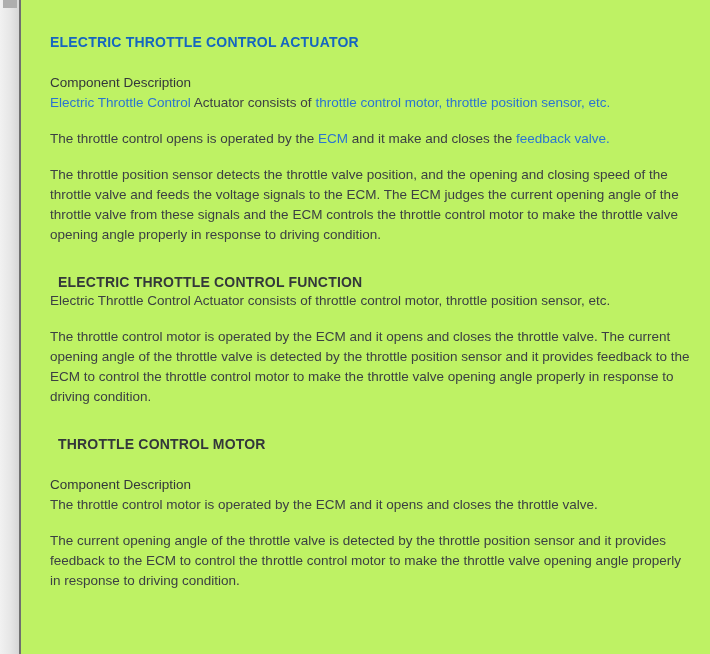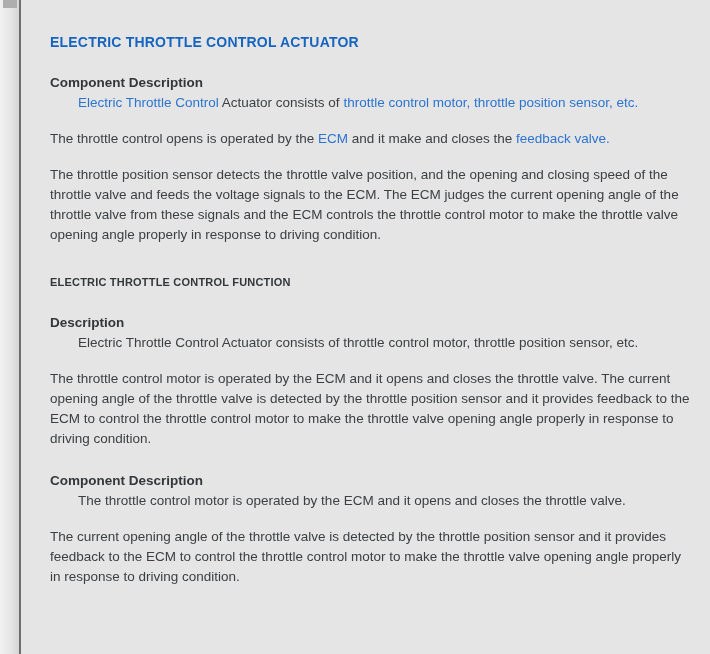--- a/index.html
+++ b/index.html
@@ -29,53 +29,53 @@
   }
   .panel-divider {
     flex: none;
     width: 2px; height: 654px;
     background: #6f6f6f;
   }
   .content {
     flex: 1;
     padding: 33px 20px 0 29px;
     overflow: hidden;
-    background: #e5e5e5;
+    background: #bef264;
   }
   .doc { width: 640px; }
   .page-title {
     font-size: 14px;
     font-weight: bold;
     color: #1565c0;
     margin: 0;
     line-height: 18px;
     letter-spacing: 0.2px;
   }
   .section-heading {
-    font-size: 11px;
+    font-size: 14px;
     font-weight: bold;
     color: #33373a;
-    margin: 28px 0 0 0;
+    margin: 28px 0 0 8px;
     line-height: 18px;
     letter-spacing: 0.2px;
   }
   .subheading {
     font-size: 13.5px;
-    font-weight: bold;
+    font-weight: normal;
     color: #33373a;
     margin-top: 22px;
     line-height: 20px;
   }
   .paragraph {
     font-size: 13.5px;
     color: #3c4043;
     line-height: 20px;
     margin: 16px 0 0 0;
   }
-  .paragraph.tight { margin-top: 0; margin-left: 28px; }
+  .paragraph.tight { margin-top: 0; }
   .inline-link {
     color: #2b74d0;
     text-decoration: none;
     cursor: pointer;
   }
 </style>
 </head>
 <body>
 
 <div class="page">
@@ -85,22 +85,22 @@
   <div class="panel-divider"></div>
   <div class="content">
     <div class="doc">
       <h1 class="page-title">ELECTRIC THROTTLE CONTROL ACTUATOR</h1>
       <div id="sections">
           <div class="subheading">Component Description</div>
           <p class="paragraph tight"><span class="inline-link">Electric Throttle Control</span><span> Actuator consists of </span><span class="inline-link">throttle control motor, throttle position sensor, etc.</span></p>
           <p class="paragraph"><span>The throttle control opens is operated by the </span><span class="inline-link">ECM</span><span> and it make and closes the </span><span class="inline-link">feedback valve.</span></p>
           <p class="paragraph"><span>The throttle position sensor detects the throttle valve position, and the opening and closing speed of the throttle valve and feeds the voltage signals to the ECM. The ECM judges the current opening angle of the throttle valve from these signals and the ECM controls the throttle control motor to make the throttle valve opening angle properly in response to driving condition.</span></p>
           <h2 class="section-heading">ELECTRIC THROTTLE CONTROL FUNCTION</h2>
-          <div class="subheading">Description</div>
           <p class="paragraph tight"><span>Electric Throttle Control Actuator consists of throttle control motor, throttle position sensor, etc.</span></p>
           <p class="paragraph"><span>The throttle control motor is operated by the ECM and it opens and closes the throttle valve. The current opening angle of the throttle valve is detected by the throttle position sensor and it provides feedback to the ECM to control the throttle control motor to make the throttle valve opening angle properly in response to driving condition.</span></p>
+          <h2 class="section-heading">THROTTLE CONTROL MOTOR</h2>
           <div class="subheading">Component Description</div>
           <p class="paragraph tight"><span>The throttle control motor is operated by the ECM and it opens and closes the throttle valve.</span></p>
           <p class="paragraph"><span>The current opening angle of the throttle valve is detected by the throttle position sensor and it provides feedback to the ECM to control the throttle control motor to make the throttle valve opening angle properly in response to driving condition.</span></p>
         </div>
     </div>
   </div>
 </div>
 
 </body></html>

